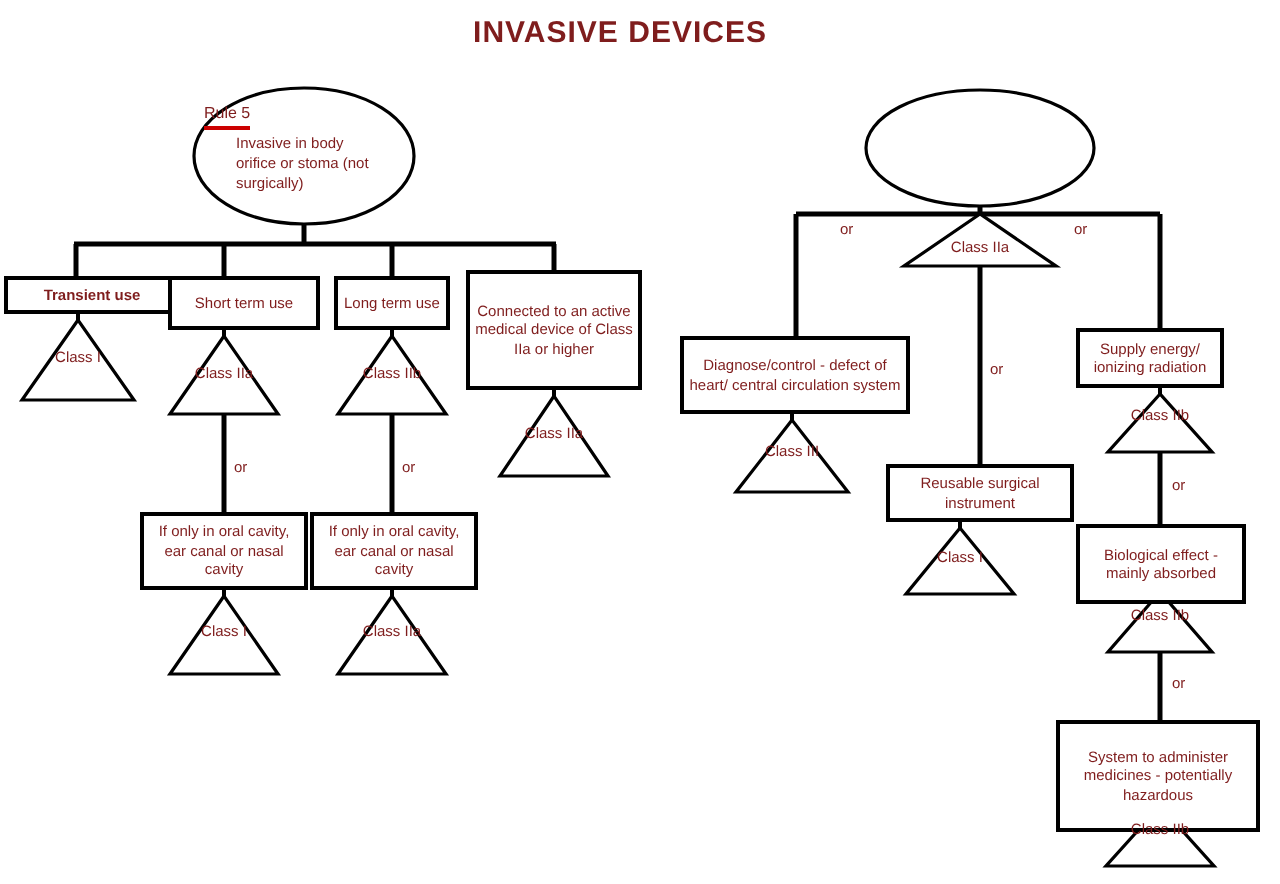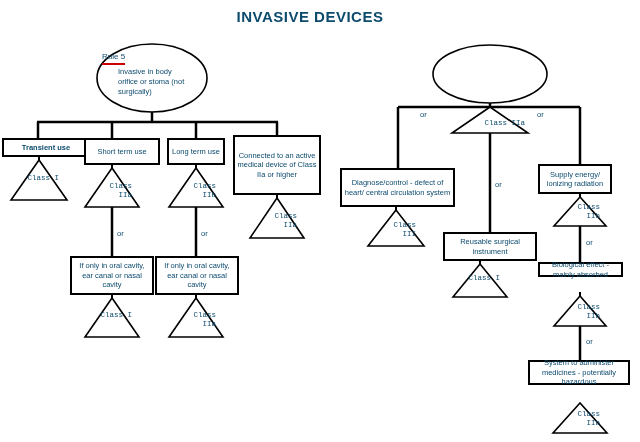--- a/index.html
+++ b/index.html
@@ -1,20 +1,20 @@
 <!DOCTYPE html>
 <html style="--accent: #cc0000;"><head>
 <meta charset="utf-8">
 <style>
   :root { --accent: #cc0000; }
   * { box-sizing: border-box; }
   html, body { margin: 0; padding: 0; background: #ffffff; }
   #stage {
     position: relative; width: 640px; height: 442px; background: #ffffff;
-    font-family: "Liberation Sans", "DejaVu Sans", sans-serif; color: #0c4a6e;
+    font-family: "Liberation Sans", "DejaVu Sans", sans-serif; color: #7f1d1d;
     overflow: hidden;
   }
   #title {
     position: absolute; top: 8px; left: 0; width: 620px; text-align: center;
     font-size: 15px; font-weight: bold; letter-spacing: 0.5px;
   }
   svg.underlay { position: absolute; left: 0; top: 0; }
   svg .conn  { stroke: #000; stroke-width: 2.5; }
   svg .conn2 { stroke: #000; stroke-width: 2; }
   svg .shape { stroke: #000; stroke-width: 1.6; fill: #ffffff; }
@@ -26,21 +26,21 @@
   .ellipse-label {
     position: absolute; font-size: 7.5px; line-height: 1.3;
   }
   .rule-name {
     display: inline-block; font-size: 8px;
     border-bottom: 2.5px solid var(--accent); padding-bottom: 1px; margin-bottom: 2px;
   }
   .ellipse-desc { display: block; margin: 0 auto; }
   .tri-label {
     position: absolute; transform: translateX(-50%); width: 40px;
-    text-align: right; font-size: 7.5px; line-height: 1.2; font-family: Liberation Mono, monospace;
+    text-align: center; font-size: 7.5px; line-height: 1.2;
   }
   .tri-label.wide { width: 70px; }
   .or-label { position: absolute; font-size: 7.5px; }
 </style>
 </head>
 <body>
 
 <div id="stage">
 
   <div id="title">INVASIVE DEVICES</div>
@@ -105,22 +105,22 @@
   <div class="nodebox" style="left:2px;   top:138px; width:88px; height:19px;font-weight:bold;">Transient use</div>
   <div class="nodebox" style="left:84px;  top:138px; width:76px; height:27px;">Short term use</div>
   <div class="nodebox" style="left:233px; top:135px; width:88px; height:60px;">Connected to an active medical device of Class IIa or higher</div>
   <div class="nodebox" style="left:167px; top:138px; width:58px; height:27px;">Long term use</div>
   <div class="nodebox" style="left:70px;  top:256px; width:84px; height:39px;">If only in oral cavity, ear canal or nasal cavity</div>
   <div class="nodebox" style="left:155px; top:256px; width:84px; height:39px;">If only in oral cavity, ear canal or nasal cavity</div>
 
   <div class="nodebox" style="left:340px; top:168px; width:115px; height:39px;">Diagnose/control - defect of heart/ central circulation system</div>
   <div class="nodebox" style="left:443px; top:232px; width:94px;  height:29px;">Reusable surgical instrument</div>
   <div class="nodebox" style="left:538px; top:164px; width:74px;  height:30px;">Supply energy/ ionizing radiation</div>
-  <div class="nodebox" style="left:538px; top:262px; width:85px;  height:15px;">Biological effect -mainly absorbed</div>
-  <div class="nodebox" style="left:528px; top:360px; width:102px; height:25px;">System to administer medicines - potentially hazardous</div>
+  <div class="nodebox" style="left:538px; top:262px; width:85px;  height:40px;">Biological effect -mainly absorbed</div>
+  <div class="nodebox" style="left:528px; top:360px; width:102px; height:56px;">System to administer medicines - potentially hazardous</div>
 
   <div class="tri-label" style="left:39px;  top:174px;">Class I</div>
   <div class="tri-label" style="left:112px; top:182px;">Class IIa</div>
   <div class="tri-label" style="left:196px; top:182px;">Class IIb</div>
   <div class="tri-label" style="left:277px; top:212px;">Class IIa</div>
   <div class="tri-label" style="left:112px; top:311px;">Class I</div>
   <div class="tri-label" style="left:196px; top:311px;">Class IIa</div>
 
   <div class="tri-label wide" style="left:490px; top:119px;">Class IIa</div>
   <div class="tri-label" style="left:396px; top:221px;">Class III</div>

